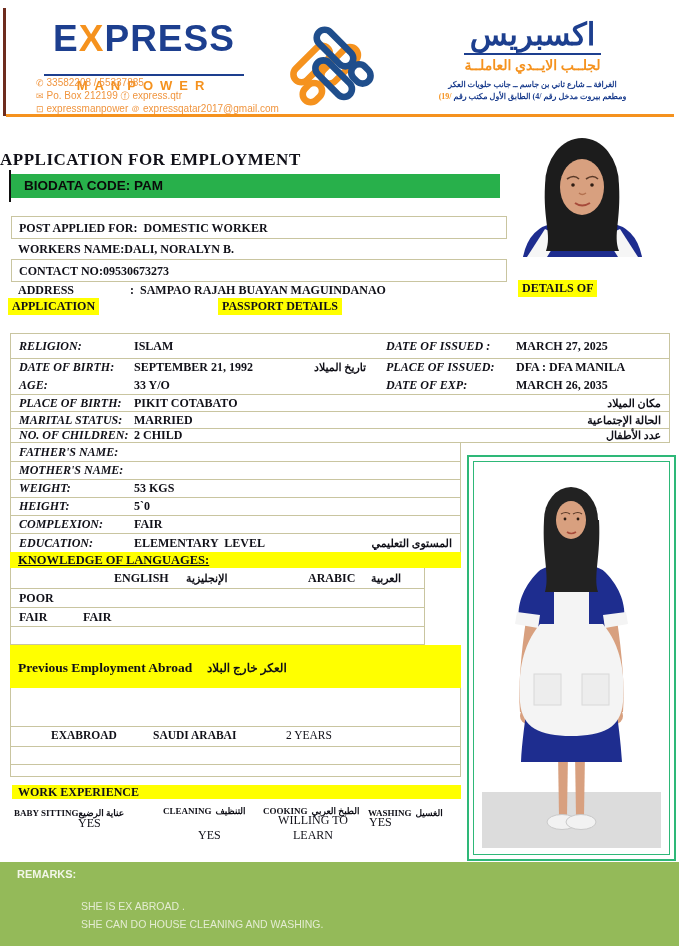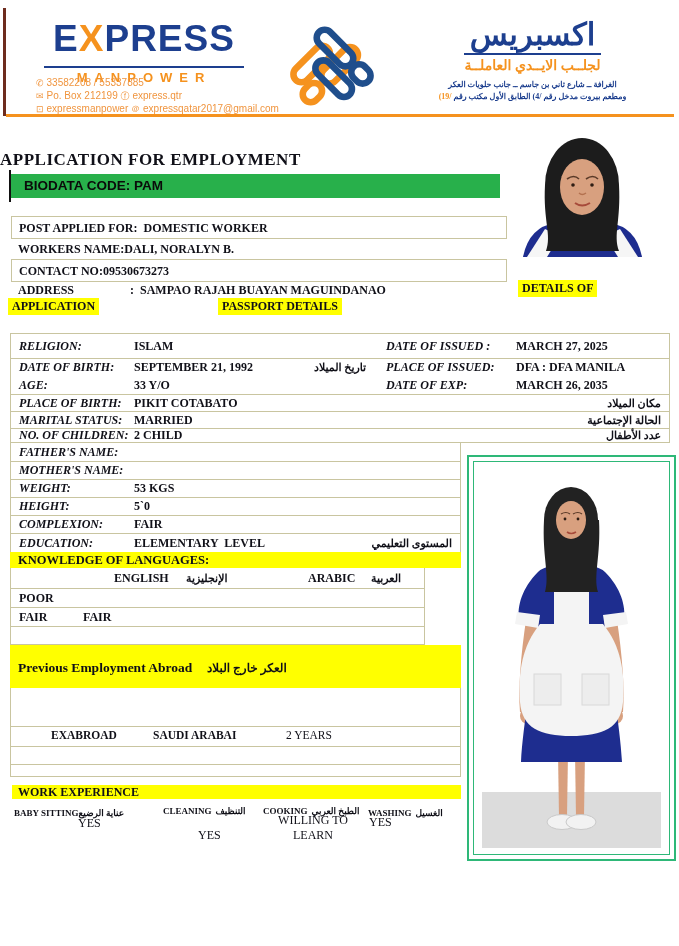--- a/index.html
+++ b/index.html
@@ -24,21 +24,21 @@
   svg{display:block;}
 </style>
 </head>
 <body>
 
 <div id="page">
 
   <div class="abs" style="left:3px;top:8px;width:3px;height:108px;background:#6e2c1e;"></div>
 
   <div class="abs" style="left:44px;top:20px;width:200px;text-align:center;">
-    <div class="san b" style="font-size:37px;line-height:38px;letter-spacing:1px;border-bottom:2px solid #1d3f8f;padding-bottom:8px;">
+    <div class="san b" style="font-size:37px;line-height:38px;letter-spacing:1px;border-bottom:2px solid #1d3f8f;padding-bottom:16px;">
       <span class="nav">E</span><span class="org">X</span><span class="nav">PRESS</span>
     </div>
     <div class="san b org" style="font-size:13px;letter-spacing:7px;margin-top:2px;">MANPOWER</div>
   </div>
 
   <div class="abs san hdr-contact" style="left:36px;top:77px;">
     <span class="ic">✆</span><span>33582208 / 55337885</span>
   </div>
   <div class="abs san hdr-contact" style="left:36px;top:90px;">
     <span class="ic">✉</span><span>Po. Box 212199</span>
@@ -171,21 +171,21 @@
       <span class="cell lbl" style="left:8px;">COMPLEXION:</span>
       <span class="cell val" style="left:123px;">FAIR</span>
     </div>
     <div class="abs" style="left:0;top:90px;width:100%;height:19px;">
       <span class="cell lbl" style="left:8px;">EDUCATION:</span>
       <span class="cell val pre" style="left:123px;">ELEMENTARY  LEVEL</span>
       <span class="cell arb" style="right:8px;">المستوى التعليمي</span>
     </div>
   </div>
 
-  <div class="abs val" style="left:10px;top:552px;width:451px;height:16px;background:#ffff00;line-height:16px;padding-left:8px;box-sizing:border-box;font-size:12.5px;">KNOWLEDGE OF LANGUAGES:</div>
+  <div class="abs val" style="left:10px;top:552px;width:451px;height:16px;background:#ffff00;line-height:16px;padding-left:8px;box-sizing:border-box;font-size:12.5px;text-decoration:underline;">KNOWLEDGE OF LANGUAGES:</div>
 
   <div class="abs" style="left:10px;top:568px;width:415px;height:77px;border-left:1px solid #c9c5a0;border-right:1px solid #c9c5a0;border-bottom:1px solid #c9c5a0;box-sizing:border-box;">
     <div class="abs rowline" style="left:0;top:0;width:100%;height:20px;">
       <span class="cell val" style="left:103px;">ENGLISH</span>
       <span class="cell arb" style="left:175px;">الإنجليزية</span>
       <span class="cell val" style="left:297px;">ARABIC</span>
       <span class="cell arb" style="left:360px;">العربية</span>
     </div>
     <div class="abs rowline" style="left:0;top:20px;width:100%;height:19px;">
       <span class="cell val" style="left:8px;">POOR</span>
@@ -261,14 +261,19 @@
         <ellipse cx="97" cy="58" rx="15" ry="19" fill="#d8a07f"></ellipse>
         <path d="M87,52 q5,-3 9,0" stroke="#5a3a28" stroke-width="1.2" fill="none"></path>
         <path d="M99,52 q5,-3 9,0" stroke="#5a3a28" stroke-width="1.2" fill="none"></path>
         <circle cx="91" cy="57" r="1.4" fill="#2e1d14"></circle>
         <circle cx="104" cy="57" r="1.4" fill="#2e1d14"></circle>
         <path d="M93,70 q4,3 9,0" stroke="#a64a3a" stroke-width="1.6" fill="none"></path>
       </svg>
     </div>
   </div>
 
+  <div class="abs" style="left:0;top:862px;width:679px;height:84px;background:#94ba59;">
+    <div class="abs san b" style="left:17px;top:6px;font-size:11px;color:#f2f6e8;">REMARKS:</div>
+    <div class="abs san" style="left:81px;top:38px;font-size:10.5px;color:#e4ecd2;">SHE IS EX ABROAD .</div>
+    <div class="abs san" style="left:81px;top:56px;font-size:10.5px;color:#e4ecd2;">SHE CAN DO HOUSE CLEANING AND WASHING.</div>
+  </div>
 
 </div>
 
 </body></html>

